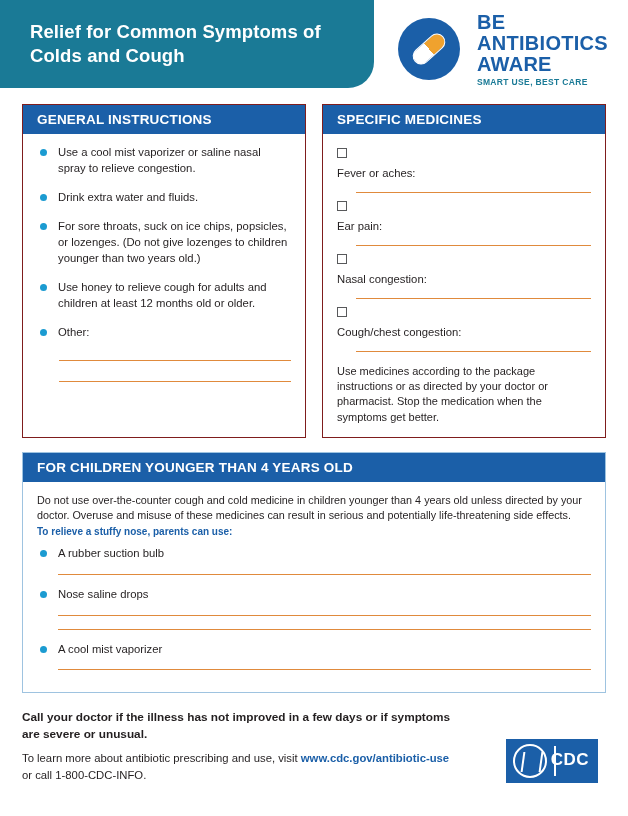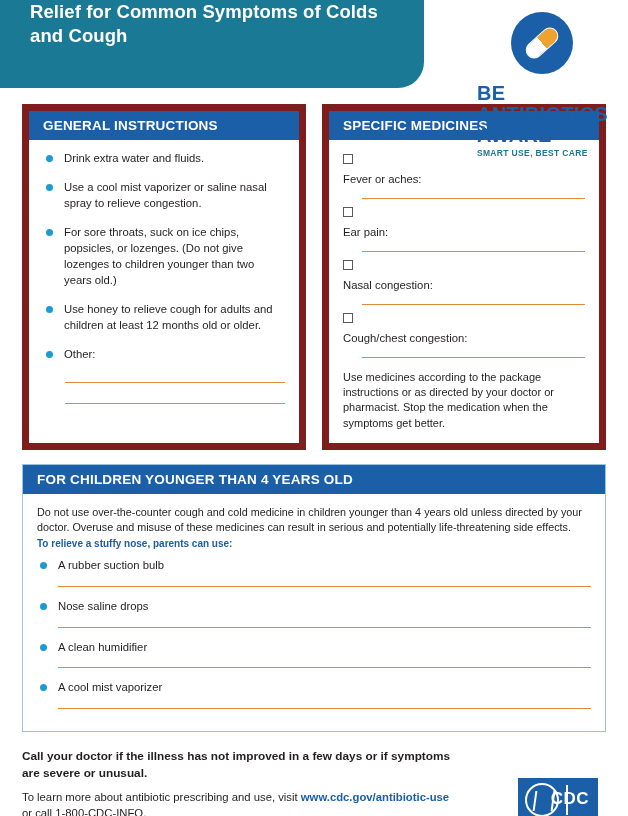--- a/index.html
+++ b/index.html
@@ -20,42 +20,41 @@
   }
 
   
   .header {
     position: relative;
     height: 92px;
   }
   .header-banner {
     position: absolute;
     left: 0; top: 0;
-    width: 424px;
+    width: 374px;
     height: 88px;
     background: #1a7a96;
     border-radius: 0 0 26px 0;
     display: flex;
-    align-items: flex-start;
+    align-items: center;
   }
   .header-title {
     color: #ffffff;
     font-size: 18.5px;
     font-weight: bold;
     line-height: 1.28;
     padding: 0 24px 0 30px;
     letter-spacing: .1px;
   }
   .logo-wrap {
     position: absolute;
     right: 20px; top: 12px;
     display: flex;
     align-items: center;
-    gap: 9px;
-    flex-direction: column;
+    gap: 17px;
   }
   .logo-mark {
     width: 62px; height: 62px;
     border-radius: 50%;
     background: #1b5fa8;
     position: relative;
     flex: 0 0 auto;
   }
   .logo-mark .capsule {
     position: absolute;
@@ -85,21 +84,21 @@
     letter-spacing: .35px;
   }
 
   
   .cols {
     display: flex;
     gap: 16px;
     padding: 12px 22px 0 22px;
   }
   .card {
-    border: 7px solid #7f1d1d;
+    border: 1px solid #7f1d1d;
     background: #ffffff;
     flex: 1 1 0;
   }
   .card-head {
     background: #1b5fa8;
     color: #ffffff;
     font-weight: bold;
     font-size: 13.5px;
     letter-spacing: .2px;
     padding: 7px 12px 7px 14px;
@@ -214,21 +213,21 @@
     font-size: 11.3px;
     line-height: 1.45;
   }
   .footer-rest a,
   .footer-rest .url {
     color: #1b5fa8;
     font-weight: bold;
     text-decoration: none;
   }
   .cdc-logo {
-    width: 80px; height: 44px;
+    width: 92px; height: 44px;
     background: #1b5fa8;
     position: relative;
     flex: 0 0 auto;
     margin-top: 2px;
   }
   .cdc-logo .seal {
     position: absolute;
     left: 7px; top: 5px;
     width: 34px; height: 34px;
     border-radius: 50%;
@@ -279,22 +278,22 @@
       </div>
     </div>
   </div>
 
   <div class="cols">
 
     <div class="card">
       <div class="card-head">GENERAL INSTRUCTIONS</div>
       <div class="card-body">
         <ul class="bullets">
+          <li><span class="dot"></span><span>Use a cool mist vaporizer or saline nasal spray to relieve congestion.</span></li>
           <li><span class="dot"></span><span>Drink extra water and fluids.</span></li>
-          <li><span class="dot"></span><span>Use a cool mist vaporizer or saline nasal spray to relieve congestion.</span></li>
           <li><span class="dot"></span><span>For sore throats, suck on ice chips, popsicles, or lozenges. (Do not give lozenges to children younger than two years old.)</span></li>
           <li><span class="dot"></span><span>Use honey to relieve cough for adults and children at least 12 months old or older.</span></li>
           <li><span class="dot"></span><span>Other:</span></li>
         </ul>
         <div class="wline"></div>
         <div class="wline short"></div>
       </div>
     </div>
 
     <div class="card">
@@ -347,21 +346,20 @@
 
       <div class="child-row">
         <div class="child-label"><span class="dot"></span><span>A rubber suction bulb</span></div>
         <div class="child-rule"></div>
       </div>
       <div class="child-row">
         <div class="child-label"><span class="dot"></span><span>Nose saline drops</span></div>
         <div class="child-rule"></div>
       </div>
       <div class="child-row">
-        <div class="child-label"><span class="dot"></span><span>A clean humidifier</span></div>
         <div class="child-rule"></div>
       </div>
       <div class="child-row">
         <div class="child-label"><span class="dot"></span><span>A cool mist vaporizer</span></div>
         <div class="child-rule"></div>
       </div>
     </div>
   </div>
 
   <div class="footer">

